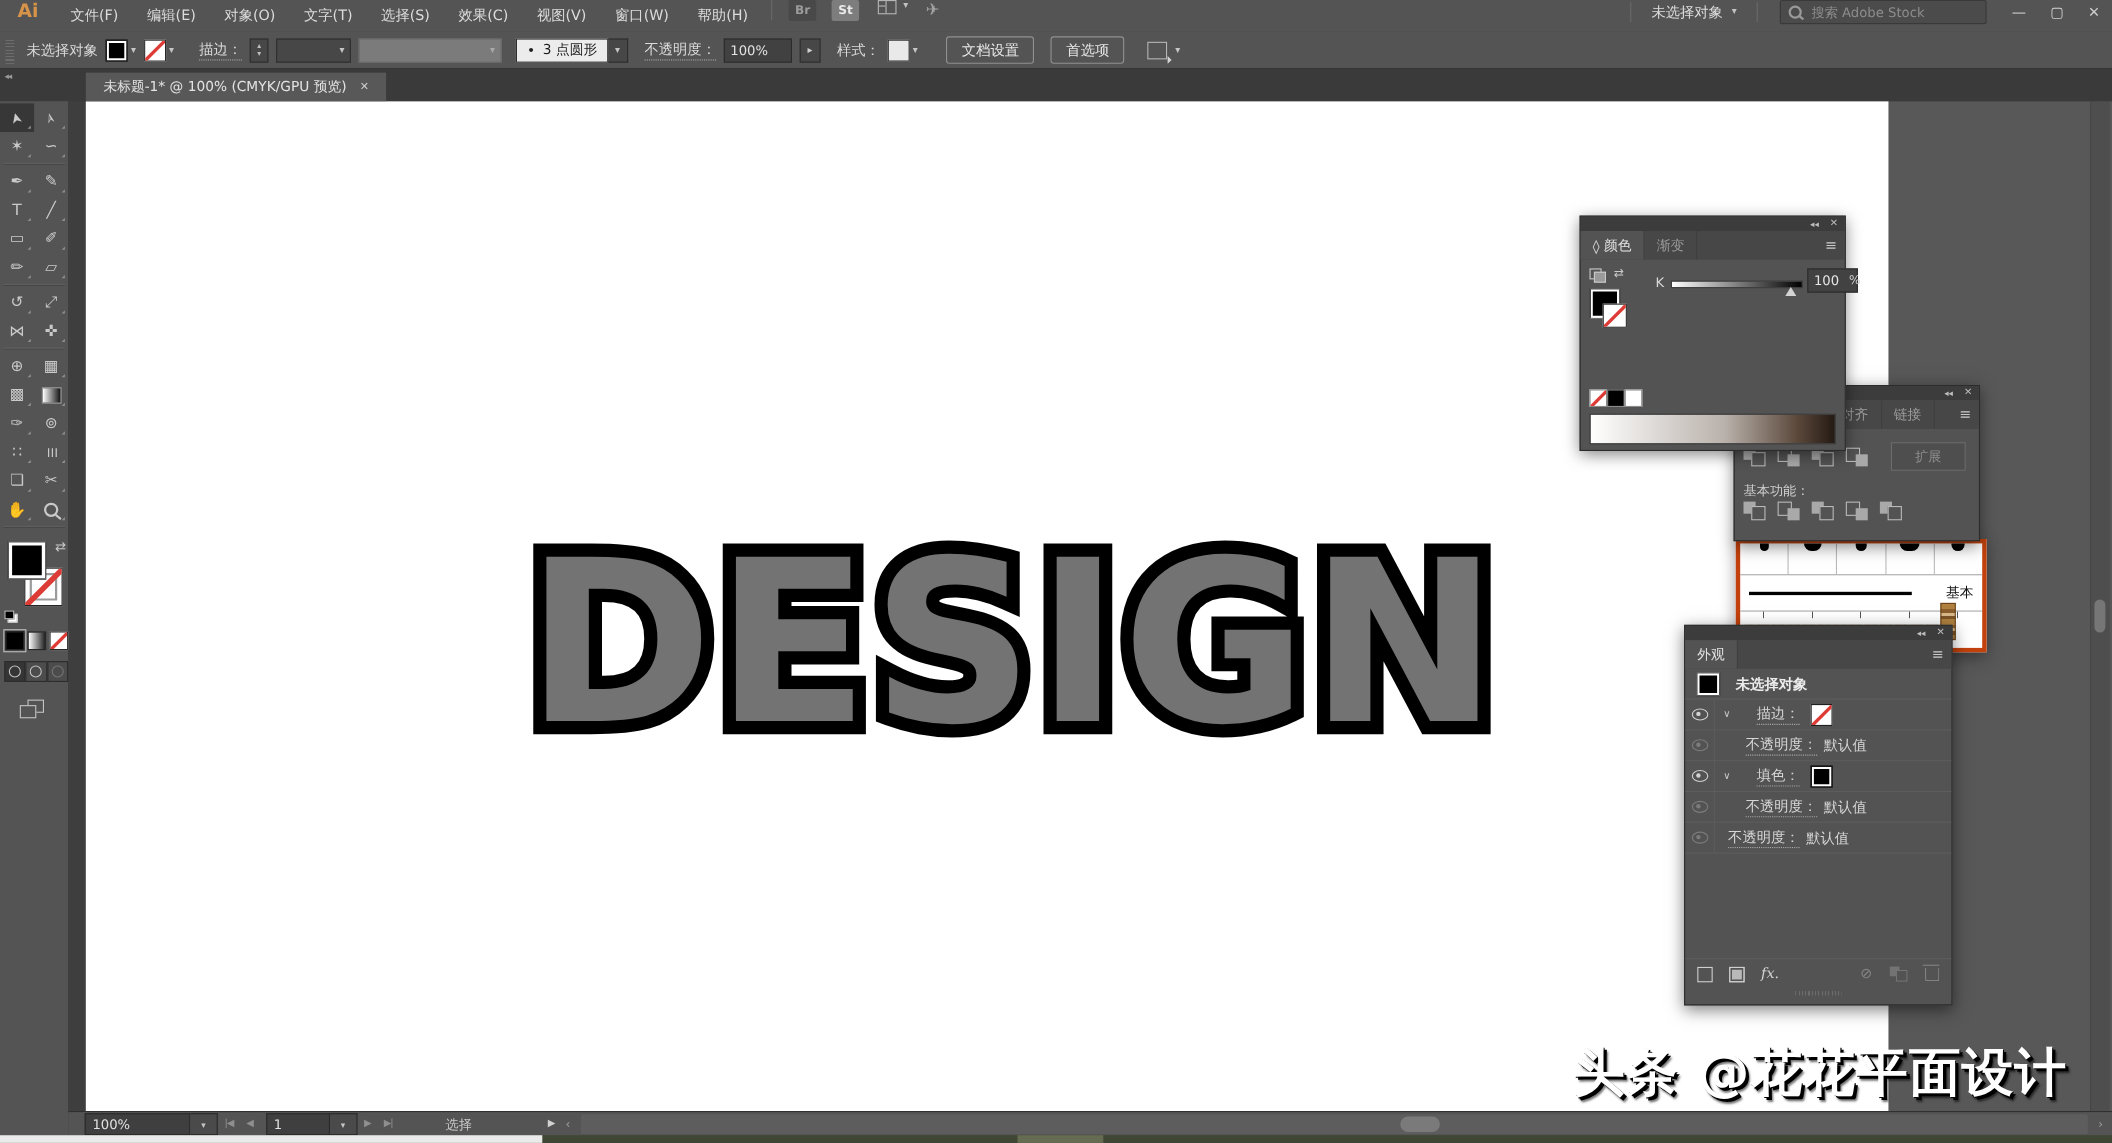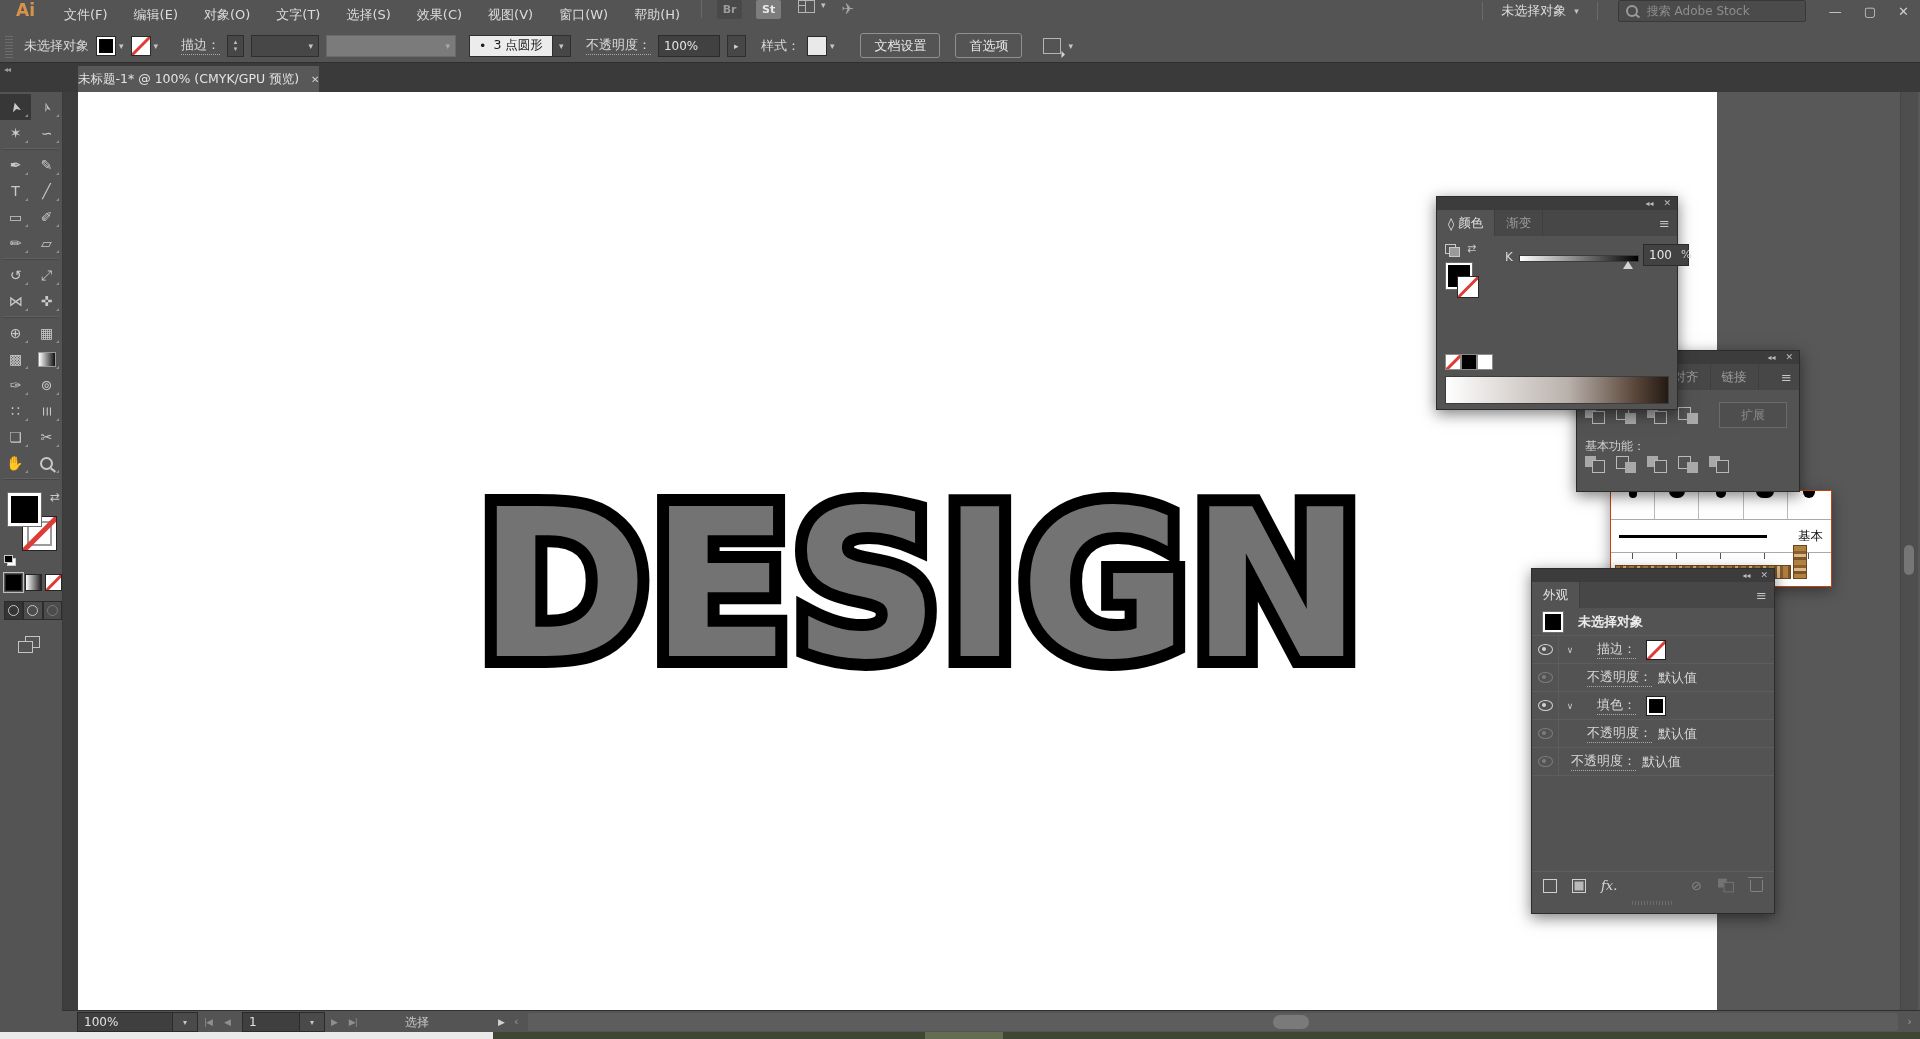--- a/index.html
+++ b/index.html
@@ -56,21 +56,21 @@
             display:flex;align-items:center;justify-content:center;}
   .stylesw{width:18px;height:18px;background:#e9e9e9;border:1px solid #2a2a2a;}
   .cbbtn{height:23px;padding:0 13px;border:1px solid #909090;border-radius:3px;display:flex;align-items:center;color:#e6e6e6;margin:0 4px;}
   .selopt{width:16px;height:14px;border:1px solid #b5b5b5;position:relative;margin-left:10px;}
   .selopt:after{content:"";position:absolute;right:-4px;bottom:-4px;border-left:5px solid transparent;border-top:5px solid #d5d5d5;transform:rotate(45deg);}
 
   
   .tabbar{position:absolute;top:63px;left:0;right:0;height:29px;background:#3a3a3a;z-index:3;}
   .corner-grip{position:absolute;left:4px;top:2px;color:#9a9a9a;font-size:8px;letter-spacing:-1px;}
   .doctab{position:absolute;left:78px;top:3px;height:26px;background:#585858;display:flex;align-items:center;
-          gap:12px;padding:0 0;color:#e3e3e3;font-size:12.5px;}
+          gap:12px;padding:0 16px;color:#e3e3e3;font-size:12.5px;}
   .doctab .close{font-size:10px;color:#cfcfcf;}
 
   
   .toolcol{position:absolute;left:0;top:92px;width:62px;height:940px;background:#545454;border-right:1px solid #3a3a3a;z-index:4;}
   .tools{display:grid;grid-template-columns:31px 31px;padding-top:2px;}
   .cell{height:26px;display:flex;align-items:center;justify-content:center;color:#c9c9c9;font-size:14px;position:relative;}
   .cell:after{content:"";position:absolute;right:3px;bottom:3px;width:0;height:0;
               border-left:3px solid transparent;border-bottom:3px solid #8f8f8f;}
   .cell.active{background:#373737;}
   .cell .g{display:inline-block;}
@@ -165,22 +165,22 @@
   .dbl i.f{right:0;bottom:0;background:#535353;border:1px solid #b9b9b9;}
   .dbl.alt i.b{left:0;top:0;background:#535353;border:1px solid #b9b9b9;}
   .dbl.alt i.f{right:0;bottom:0;background:#a9a9a9;border:none;}
   .pf-row1{position:absolute;left:8px;top:12px;display:flex;gap:11px;align-items:center;}
   .pf-expand{width:66px;height:24px;border:1px solid #6b6b6b;background:#4e4e4e;color:#8b8b8b;display:flex;
              align-items:center;justify-content:center;font-size:12px;margin-left:10px;}
   .pf-label{position:absolute;left:8px;top:48px;font-size:12px;color:#cfcfcf;}
   .pf-row2{position:absolute;left:8px;top:66px;display:flex;gap:11px;}
 
   
-  .panel-brushes{left:1578px;top:490px;width:220px;height:95px;z-index:9;background:#fff;border:1px solid #c2410c;
-                 box-shadow:0 4px 14px rgba(0,0,0,.4);margin-left:32px;}
+  .panel-brushes{left:1578px;top:490px;width:220px;height:95px;z-index:9;background:#fff;border:4px solid #c2410c;
+                 box-shadow:0 4px 14px rgba(0,0,0,.4);}
   .br-row1{height:28px;display:flex;border-bottom:1px solid #aaa;}
   .br-row1 div{flex:1;border-right:1px solid #bbb;display:flex;justify-content:center;}
   .br-row1 div:last-child{border-right:none;}
   .br-dot{height:7px;background:#000;border-radius:0 0 12px 12px;margin-top:0;}
   .br-row2{height:32px;position:relative;border-bottom:1px solid #aaa;}
   .br-line{position:absolute;left:8px;right:64px;top:15px;height:3px;background:#000;}
   .br-basic{position:absolute;right:8px;top:8px;color:#111;font-size:12.5px;}
   .br-row3{height:33px;position:relative;}
   .br-ticks{position:absolute;left:0;right:0;top:0;height:6px;
             background:repeating-linear-gradient(90deg,transparent 0 21px,#555 21px 22px,transparent 22px 44px);}
@@ -691,14 +691,15 @@
       <span class="hsb-thumb"></span>
     </span>
     <span class="hsb-right">›</span>
   </div>
 
   <div class="bstrip">
     <span class="lite"></span>
     <span class="seg"></span>
   </div>
 
+  <div class="watermark">头条 @花花平面设计</div>
 
 </div>
 
 </body></html>

